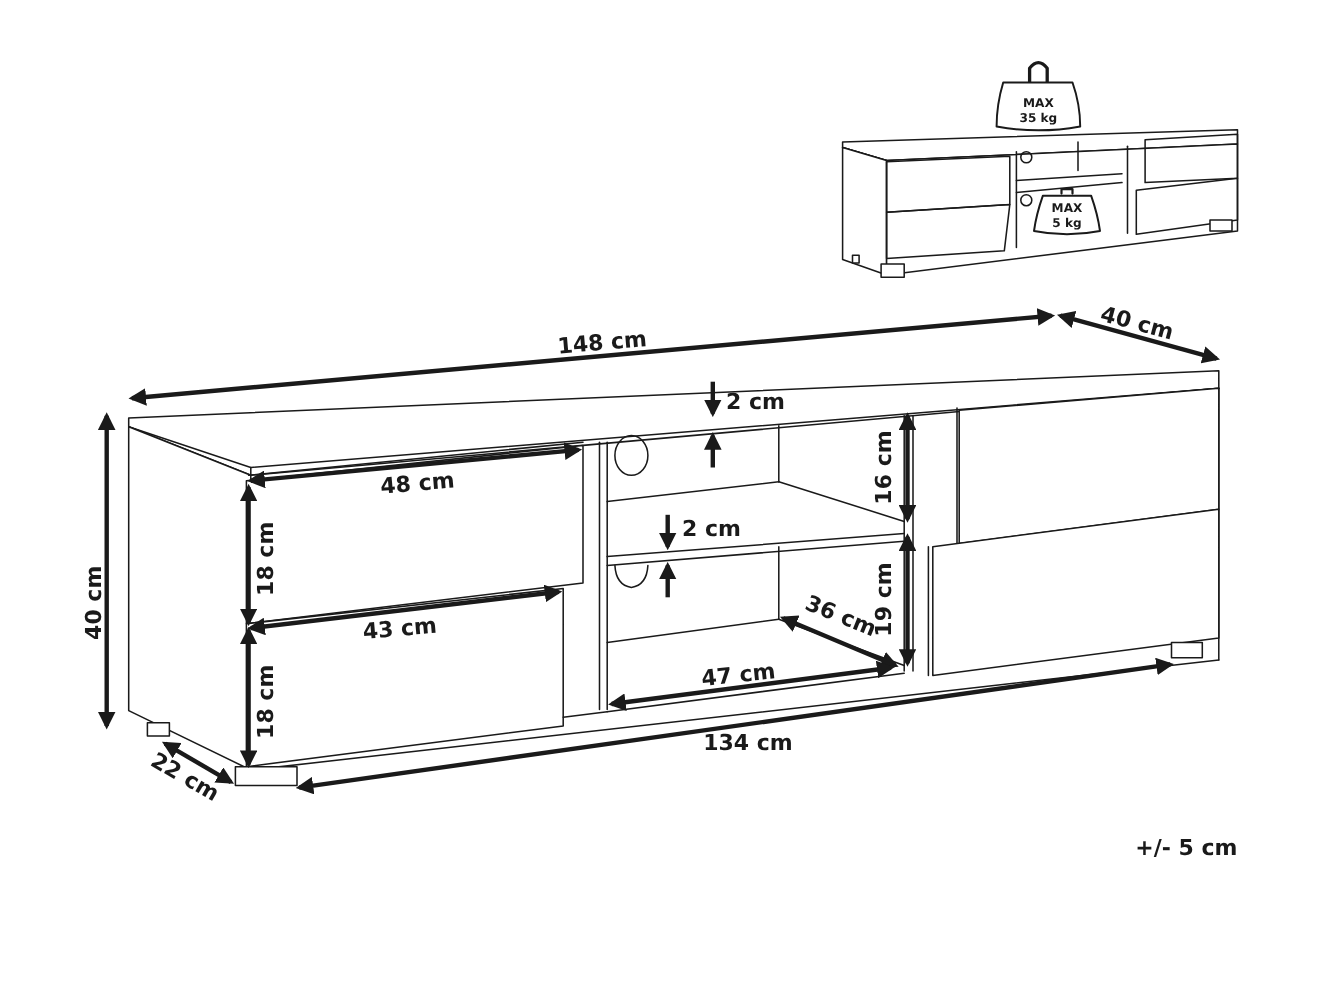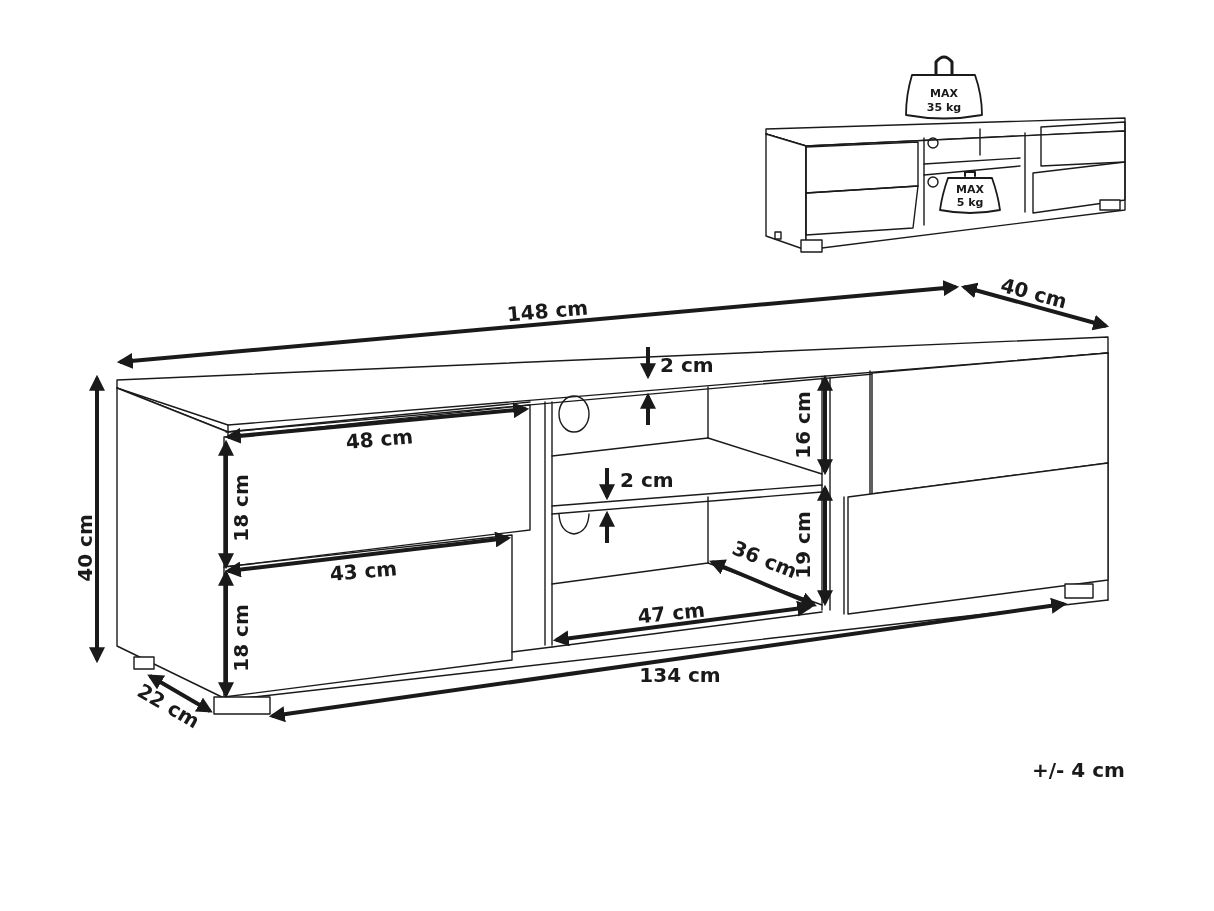--- a/index.html
+++ b/index.html
@@ -163,13 +163,13 @@
   <g>
     <line class="dim" x1="272" y1="716" x2="1064" y2="604" marker-start="url(#ah)" marker-end="url(#ah)"></line>
     <text class="lbl" x="680" y="682" text-anchor="middle">134 cm</text>
   </g>
   <g>
     <line class="dim" x1="150" y1="676" x2="210" y2="711" marker-start="url(#ah)" marker-end="url(#ah)"></line>
     <text class="lbl" x="165" y="712" text-anchor="middle" transform="rotate(30 165 712)">22 cm</text>
   </g>
 </svg>
 
-<div class="tol">+/- 4 cm</div>
+<div class="tol">+/- 5 cm</div>
 
 </body></html>

